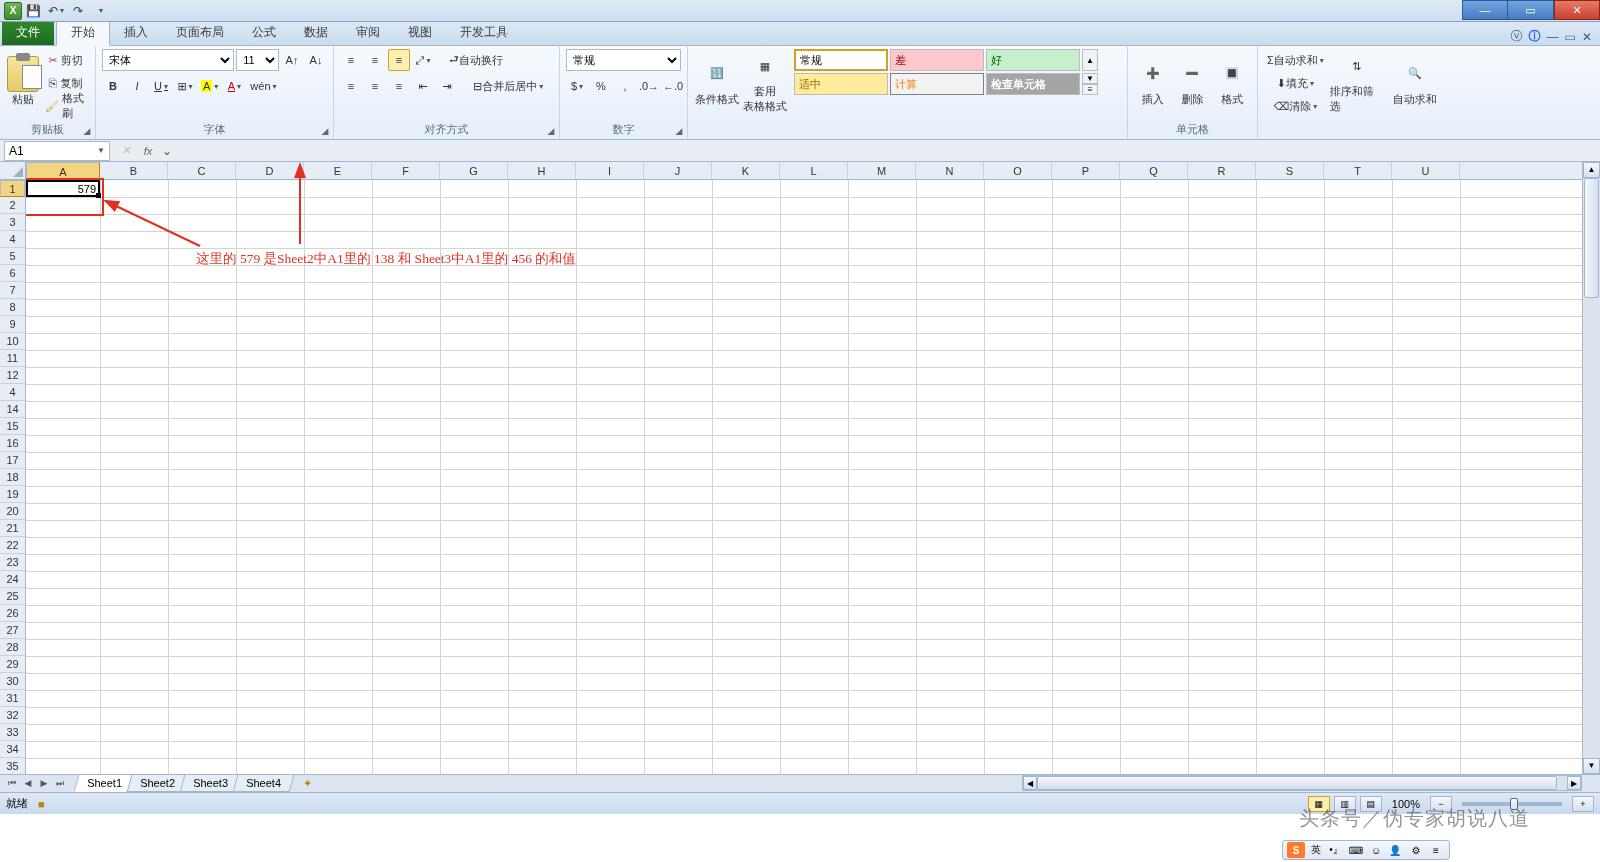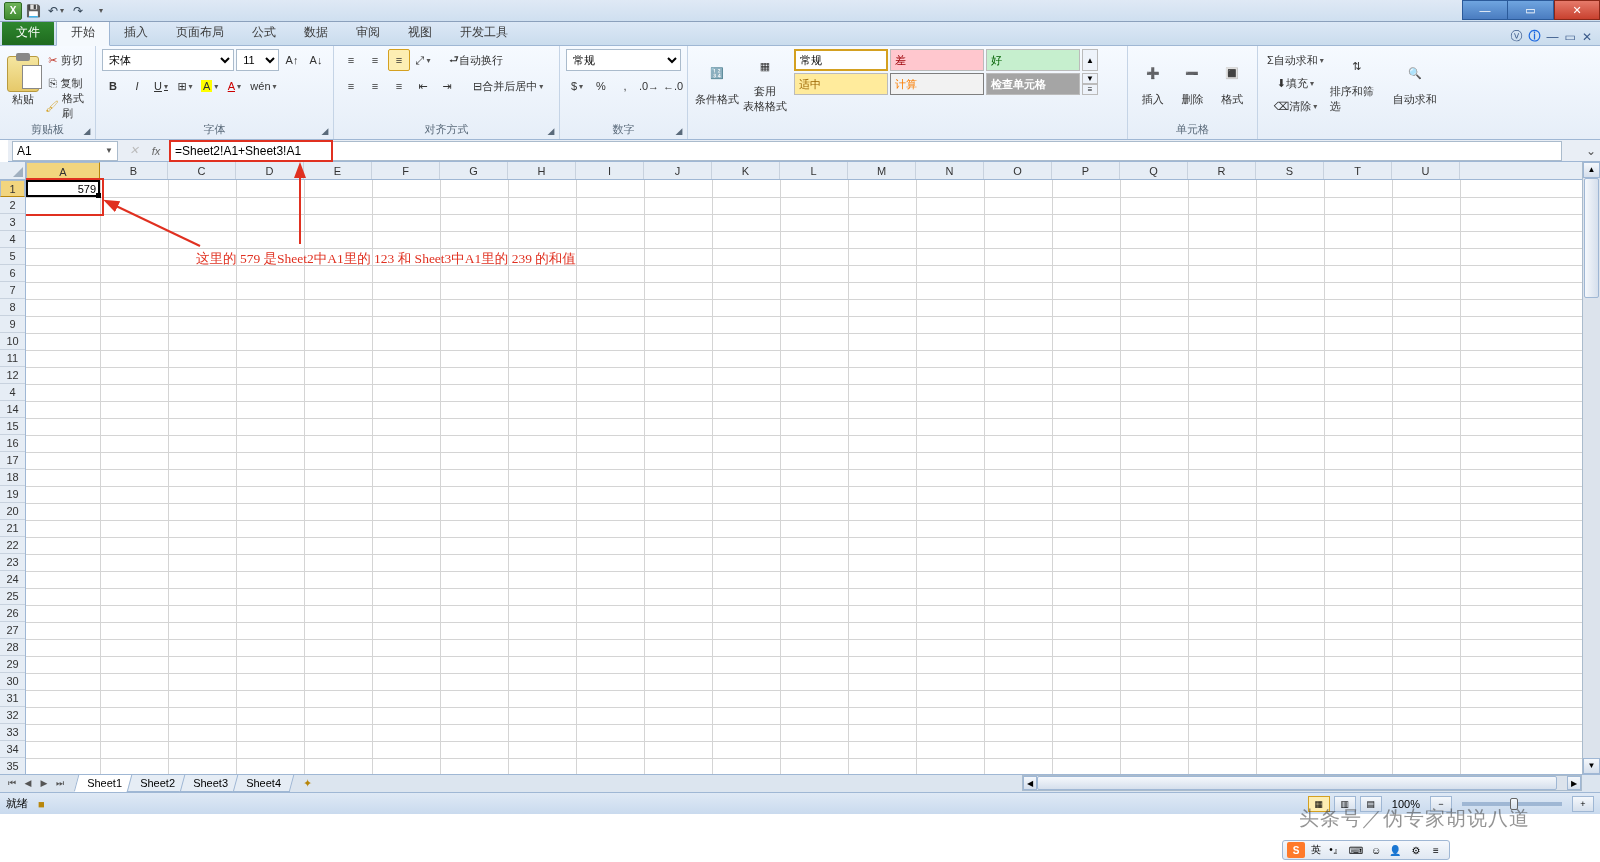--- a/index.html
+++ b/index.html
@@ -49,21 +49,21 @@
 .sg-normal { background:#fff; }
 .sg-bad { background:#ffc7ce; color:#9c0006;}
 .sg-good { background:#c6efce; color:#006100;}
 .sg-neutral { background:#ffeb9c; color:#9c6500;text-align:center;}
 .sg-calc { background:#f2f2f2; color:#fa7d00; border:1px solid #7f7f7f;}
 .sg-check { background:#a5a5a5; color:#fff; font-weight:bold;}
 .sg-nav { display:flex; flex-direction:column; width:16px; }
 .sg-nav div { flex:1; border:1px solid #bbb; display:flex; align-items:center; justify-content:center; font-size:8px; cursor:pointer; background:#eef3fa;}
 
 
-.formulabar { height:22px; background:#e9eef5; border-bottom:1px solid #9fb7d4; display:flex; align-items:center;margin-left:8px; }
+.formulabar { height:22px; background:#e9eef5; border-bottom:1px solid #9fb7d4; display:flex; align-items:center; }
 .namebox { width:106px; height:20px; background:#fff; border:1px solid #abc; margin-left:4px; display:flex; align-items:center; padding:0 4px; font-size:12px; justify-content:space-between;}
 .namebox .ddarrow { font-size:8px; color:#555;}
 .fxbtns { display:flex; margin-left:6px; gap:2px; align-items:center;}
 .fxbtns span { width:20px; height:18px; display:flex; align-items:center; justify-content:center; color:#666; font-size:11px; cursor:pointer; font-style:italic;}
 .formulainput { flex:1; height:20px; background:#fff; border:1px solid #abc; margin:0 20px 0 4px; padding:0 4px; font-size:12px; display:flex; align-items:center; font-family:Consolas,monospace; position:relative;}
 .formulainput .redbox { position:absolute; left:-2px; top:-2px; width:164px; height:22px; border:2px solid #e03020; pointer-events:none;}
 
 
 .gridwrap { position:relative; height:612px; display:flex; }
 .rowheads { width:26px; background:#e6edf5; border-right:1px solid #9fb7d4; }
@@ -309,24 +309,20 @@
 </div>
 
 <div class="formulabar">
   <div class="namebox">
     <span>A1</span>
     <span class="ddarrow">▼</span>
   </div>
   <div class="fxbtns">
     <span style="color:#bbb;">✕</span>
     <span>fx</span>
-  </div>
-  <div class="formulainput">
-    <span>=Sheet2!A1+Sheet3!A1</span>
-    <div class="redbox"></div>
   </div>
   <div style="width:18px;text-align:center;color:#555;cursor:pointer;">⌄</div>
 </div>
 
 <div class="gridwrap">
   <div class="rowheads">
     <div class="selall"></div>
     <div class="rh sel">1</div>
 
   <div class="rh">2</div>
@@ -452,21 +448,21 @@
 
 <svg class="arrow-svg" style="left:0;top:0;" width="1600" height="860">
   <defs>
       <marker id="ah" markerWidth="10" markerHeight="10" refX="2" refY="3" orient="auto">
         <path d="M0,0 L0,6 L8,3 z" fill="#e03020"></path>
       </marker>
     </defs>
   <line x1="200" y1="246" x2="114" y2="205" stroke="#e03020" stroke-width="2" marker-end="url(#ah)"></line>
   <line x1="300" y1="244" x2="300" y2="174" stroke="#e03020" stroke-width="2" marker-end="url(#ah)"></line>
 </svg>
-<div class="annotation" style="left:196px;top:250px;">这里的 579  是Sheet2中A1里的 123  和 Sheet3中A1里的 239  的和值</div>
+<div class="annotation" style="left:196px;top:250px;">这里的 579  是Sheet2中A1里的 138  和 Sheet3中A1里的 456  的和值</div>
 
 <div class="vscroll">
   <div class="arr">▲</div>
   <div class="thumb"></div>
   <div class="arr" style="position:absolute;bottom:0;left:0;right:0;">▼</div>
 </div>
 
 <div class="sheettabs">
   <div class="nav">
     <span>⏮</span>

